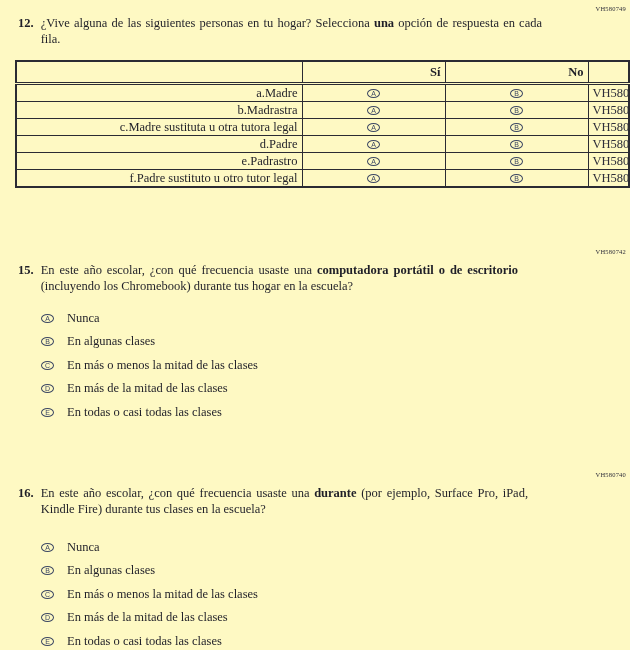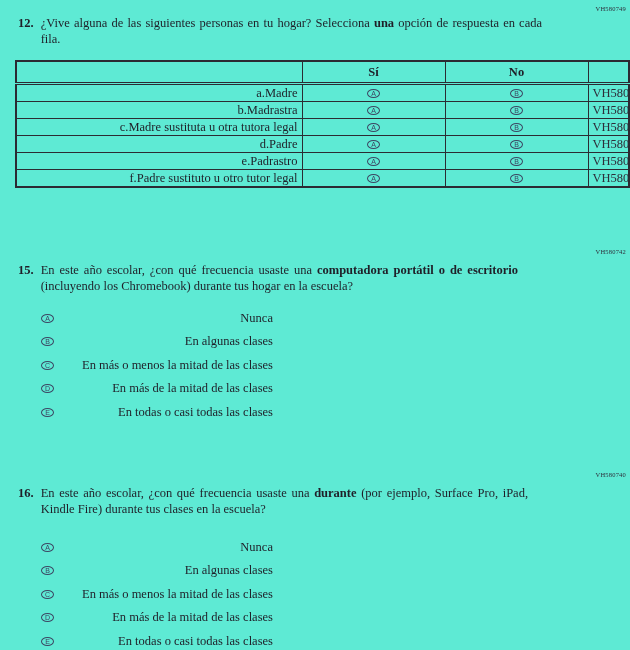--- a/index.html
+++ b/index.html
@@ -1,20 +1,20 @@
 <!DOCTYPE html>
 <html><head>
 <meta charset="utf-8">
 <style>
   html, body { margin: 0; padding: 0; }
   .page {
     position: relative;
     width: 630px;
     height: 650px;
-    background: #5eead4;
+    background: #fef9c3;
     font-family: "Liberation Serif", serif;
     color: #1f1f28;
     overflow: hidden;
   }
   .vcode {
     position: absolute;
     right: 4px;
     font-size: 6.5px;
     letter-spacing: 0.2px;
     color: #2e2e3a;
@@ -46,21 +46,21 @@
   table.grid th, table.grid td {
     border: 1px solid #2b2b33;
     padding: 0 4px;
     font-size: 12.5px;
     overflow: hidden;
   }
   table.grid { border: 2px solid #2b2b33; }
   table.grid thead th {
     height: 20px;
     font-weight: bold;
-    text-align: center;
+    text-align: right;
     border-bottom: 3px double #2b2b33;
   }
   table.grid tbody td { height: 16px; }
   td.cell-label { text-align: right; }
   td.cell-label .row-letter { display: inline-block; width: 14px; }
   td.cell-bubble { text-align: center; }
   td.cell-code {
     font-size: 6px;
     text-align: center;
     color: #2e2e3a;
@@ -79,25 +79,24 @@
     line-height: 7px;
     color: #3c4763;
     font-family: "Liberation Sans", sans-serif;
     box-sizing: border-box;
     vertical-align: middle;
   }
   .options { position: absolute; left: 41px; }
   .opt-row {
     display: flex;
     align-items: center;
-    gap: 28px;
+    gap: 13px;
     margin-bottom: 9.5px;
     height: 14px;
     font-size: 12.5px;
-    justify-content: space-between;
   }
 </style>
 </head>
 <body>
 
 <div class="page">
 
   <span class="vcode" style="top:5px;">VH580749</span>
 
   <div class="question" style="top:15px; left:18px; width:524px;">

